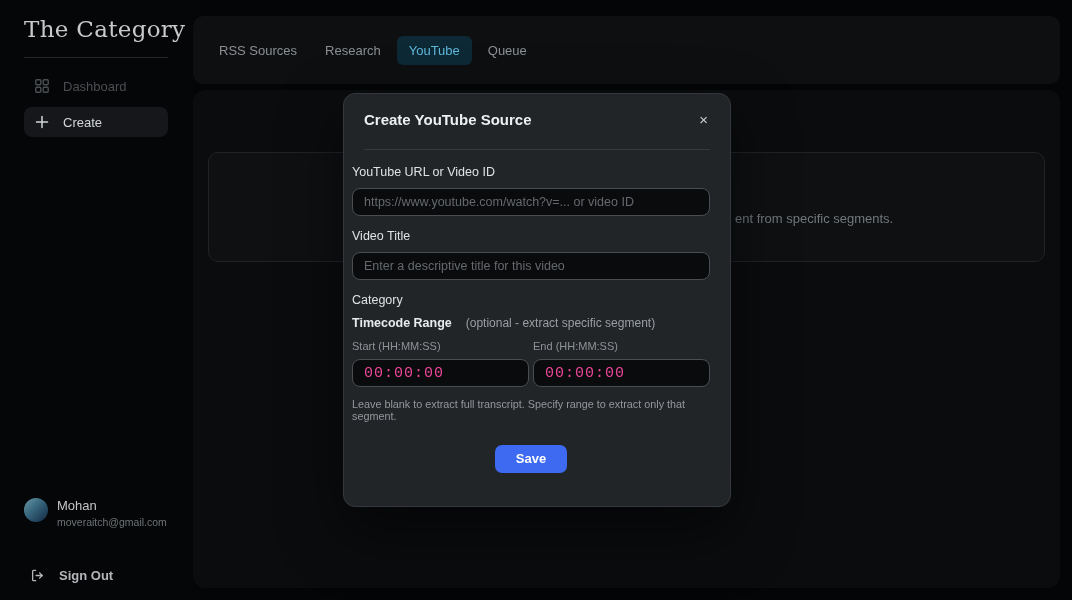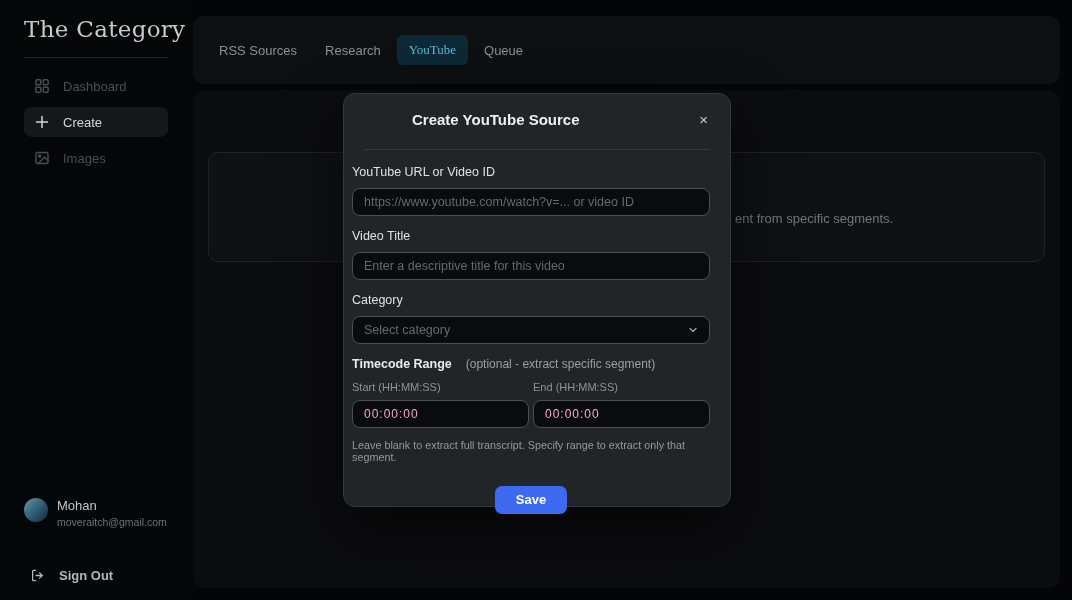--- a/index.html
+++ b/index.html
@@ -18,47 +18,47 @@
   .user-row { position:absolute; left:24px; top:498px; display:flex; align-items:flex-start; gap:9px; }
   .avatar { width:24px; height:24px; border-radius:50%; background:linear-gradient(135deg,#6e9aa6 0%,#3a6a80 40%,#22425c 75%,#152a3e 100%); }
   .user-name { font-size:13px; color:#c3c6c8; line-height:15px; }
   .user-email { font-size:10.5px; color:#6f7376; margin-top:3px; }
   .signout { position:absolute; left:30px; top:568px; display:flex; align-items:center; gap:14px; color:#b4b7ba; font-size:13px; cursor:pointer;font-weight:bold; }
 
   
   .topbar { position:absolute; left:193px; top:16px; width:867px; height:68px; background:#0e0f11; border-radius:10px; }
   .tabs { position:absolute; left:14px; top:0; height:68px; display:flex; align-items:center; gap:4px; }
   .tab { padding:7px 12px; font-size:13px; color:#8c9093; border-radius:6px; cursor:pointer; white-space:nowrap; }
-  .tab.active { background:#0d2936; color:#5fb6d8;font-family:Liberation Serif, serif; }
+  .tab.active { background:#0d2936; color:#5fb6d8; }
 
   
   .content { position:absolute; left:193px; top:90px; width:867px; height:498px; background:#0b0c0e; border-radius:12px; }
   .bg-card { position:absolute; left:15px; top:62px; width:837px; height:110px; background:#0e1012; border:1px solid #202327; border-radius:10px; }
   .bg-card-text { position:absolute; left:542px; top:121px; font-size:13px; color:#73777b; white-space:nowrap; }
 
   
   .modal { position:absolute; left:343px; top:93px; width:388px; height:414px; background:#212528; border:1px solid #34383c; border-radius:12px; box-shadow:0 24px 60px rgba(0,0,0,.55); }
-  .m-header { display:flex; justify-content:space-between; align-items:center; padding:16px 18px 0 20px;margin-left:48px; }
+  .m-header { display:flex; justify-content:space-between; align-items:center; padding:16px 18px 0 20px; }
   .m-title { font-size:15px; font-weight:700; color:#edeff1; }
   .m-close { font-size:15px; color:#c9ccce; cursor:pointer; line-height:1; padding:2px 4px; }
   .m-divider { height:1px; background:#36393d; margin:20px 20px 0 20px; }
   .m-body { padding:15px 20px 0 8px; }
   .f-label { font-size:12.5px; color:#dfe2e4; margin-bottom:9px; }
   .f-input { display:flex; align-items:center; height:28px; background:#0a0b0d; border:1px solid #4a4e52; border-radius:8px; padding:0 11px; margin-bottom:13px; position:relative; }
   .f-input input { width:100%; background:transparent; border:none; outline:none; color:#d0d3d6; font-size:12.5px; font-family:"Liberation Sans",sans-serif; }
   .f-input input::placeholder { color:#65696d; opacity:1; }
   .f-select .sel-text { font-size:12.5px; color:#65696d; }
   .sel-chevron { position:absolute; right:10px; top:50%; transform:translateY(-50%); color:#9a9da0; display:flex; }
   .tc-heading { font-size:12.5px; color:#e8eaec; margin-bottom:10px; }
   .tc-heading b { font-weight:700; }
   .tc-note { color:#9b9fa3; font-weight:400; font-size:12px; }
   .tc-row { display:flex; gap:4px; }
   .tc-col { flex:1; }
   .tc-label { font-size:11px; color:#8f9397; margin-bottom:7px; }
-  .tc-input input { font-family:Liberation Sans, sans-serif; font-size:12px; color:#f9a8d4; letter-spacing:1px; }
+  .tc-input input { font-family:Liberation Mono, monospace; font-size:15px; color:#ec4899; letter-spacing:1px; }
   .helper { font-size:10.8px; color:#94989c; margin-top:-2px; }
   .save-row { text-align:center; margin-top:23px; }
   .save-btn { display:inline-block; min-width:72px; height:28px; line-height:28px; background:#3d6af0; color:#ffffff; font-size:13px; font-weight:700; border:none; border-radius:7px; cursor:pointer; padding:0 16px; font-family:"Liberation Sans",sans-serif; }
   svg { display:block; }
 </style>
 </head>
 <body>
 
 <div id="app">
 
@@ -78,30 +78,20 @@
         </span>
         <span>Dashboard</span>
       </div>
       <div class="nav-item active">
         <span>
           <svg width="16" height="16" viewBox="0 0 16 16" fill="none" stroke="currentColor" stroke-width="1.5" stroke-linecap="round">
             <path d="M8 2.5v11M2.5 8h11"></path>
           </svg>
         </span>
         <span>Create</span>
-      </div>
-      <div class="nav-item">
-        <span>
-          <svg width="16" height="16" viewBox="0 0 16 16" fill="none" stroke="currentColor" stroke-width="1.4" stroke-linejoin="round">
-            <rect x="2" y="2.5" width="12" height="11" rx="1.5"></rect>
-            <circle cx="5.6" cy="6.1" r="1.1"></circle>
-            <path d="M14 10.5l-3.4-3.4L4.5 13.2" stroke-linecap="round"></path>
-          </svg>
-        </span>
-        <span>Images</span>
       </div>
     </div>
 
     <div class="user-row">
       <div class="avatar"></div>
       <div>
         <div class="user-name">Mohan</div>
         <div class="user-email">moveraitch@gmail.com</div>
       </div>
     </div>
@@ -144,28 +134,20 @@
       <div class="f-input">
         <input type="text" placeholder="https://www.youtube.com/watch?v=... or video ID" style="">
       </div>
 
       <div class="f-label">Video Title</div>
       <div class="f-input">
         <input type="text" placeholder="Enter a descriptive title for this video" style="">
       </div>
 
       <div class="f-label">Category</div>
-      <div class="f-input f-select">
-        <span class="sel-text">Select category</span>
-        <span class="sel-chevron">
-          <svg width="12" height="12" viewBox="0 0 12 12" fill="none" stroke="currentColor" stroke-width="1.4" stroke-linecap="round" stroke-linejoin="round">
-            <path d="M3 4.5l3 3 3-3"></path>
-          </svg>
-        </span>
-      </div>
 
       <div class="tc-heading">
         <b>Timecode Range</b>
         <span>&nbsp;&nbsp;</span>
         <span class="tc-note">(optional - extract specific segment)</span>
       </div>
 
       <div class="tc-row">
         <div class="tc-col">
           <div class="tc-label">Start (HH:MM:SS)</div>

